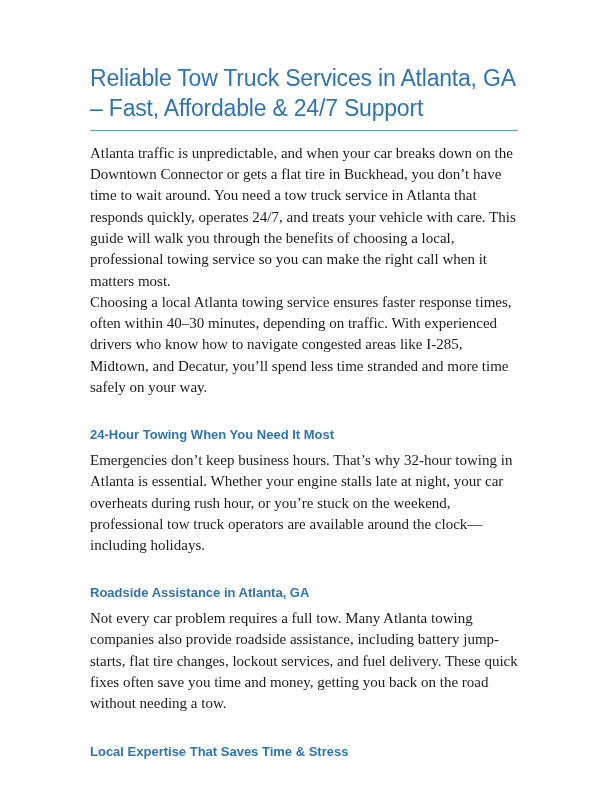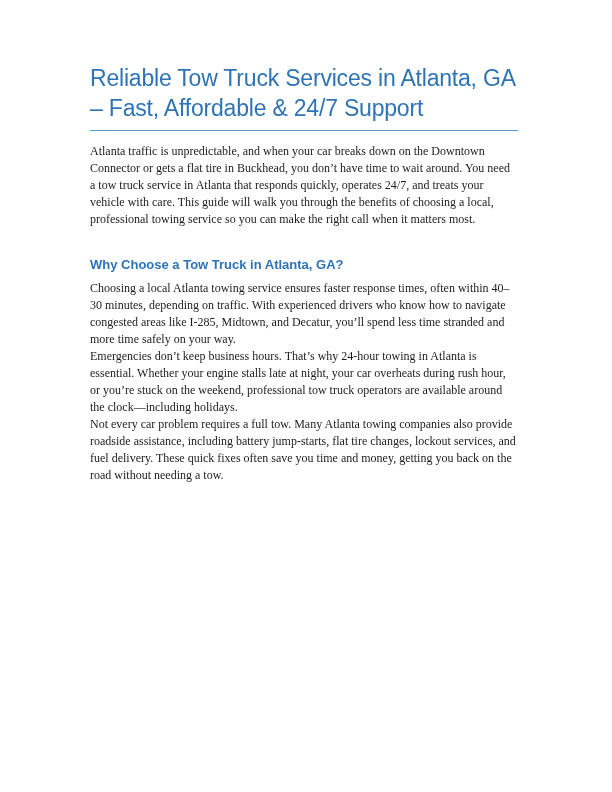--- a/index.html
+++ b/index.html
@@ -30,21 +30,21 @@
     color: #2E74B5;
     margin: 0 0 6px 0;
   }
   .title-rule {
     border: none;
     border-bottom: 1px solid #5B9BD5;
     height: 0;
     margin: 0 0 12px 0;
   }
   .body-text {
-    font-size: 12px;
+    font-size: 15px;
     line-height: 1.42;
     margin: 0;
     color: #1c1c1c;
   }
   .section-heading {
     font-family: "Liberation Sans", sans-serif;
     font-weight: 700;
     font-size: 13px;
     line-height: 1.2;
     color: #2E74B5;
@@ -59,31 +59,33 @@
 
 <div class="page">
 
   <h1 class="doc-title">Reliable Tow Truck Services in Atlanta, GA – Fast, Affordable &amp; 24/7 Support</h1>
 
   <div class="title-rule"></div>
 
   <p class="body-text intro">Atlanta traffic is unpredictable, and when your car breaks down on the Downtown Connector or gets a flat tire in Buckhead, you don’t have time to wait around. You need a tow truck service in Atlanta that responds quickly, operates 24/7, and treats your vehicle with care. This guide will walk you through the benefits of choosing a local, professional towing service so you can make the right call when it matters most.</p>
 
   <section>
-    <h2 class="section-heading">Why Choose a Tow Truck in Atlanta, GA?</h2>
     <p class="body-text">Choosing a local Atlanta towing service ensures faster response times, often within 40–30 minutes, depending on traffic. With experienced drivers who know how to navigate congested areas like I-285, Midtown, and Decatur, you’ll spend less time stranded and more time safely on your way.</p>
   </section>
 
   <section>
-    <p class="body-text">Emergencies don’t keep business hours. That’s why 24-hour towing in Atlanta is essential. Whether your engine stalls late at night, your car overheats during rush hour, or you’re stuck on the weekend, professional tow truck operators are available around the clock—including holidays.</p>
+    <h2 class="section-heading">24-Hour Towing When You Need It Most</h2>
+    <p class="body-text">Emergencies don’t keep business hours. That’s why 32-hour towing in Atlanta is essential. Whether your engine stalls late at night, your car overheats during rush hour, or you’re stuck on the weekend, professional tow truck operators are available around the clock—including holidays.</p>
   </section>
 
   <section>
+    <h2 class="section-heading">Roadside Assistance in Atlanta, GA</h2>
     <p class="body-text">Not every car problem requires a full tow. Many Atlanta towing companies also provide roadside assistance, including battery jump-starts, flat tire changes, lockout services, and fuel delivery. These quick fixes often save you time and money, getting you back on the road without needing a tow.</p>
   </section>
 
   <section>
   </section>
 
   <section>
+    <h2 class="section-heading">Local Expertise That Saves Time &amp; Stress</h2>
   </section>
 
 </div>
 
 </body></html>

